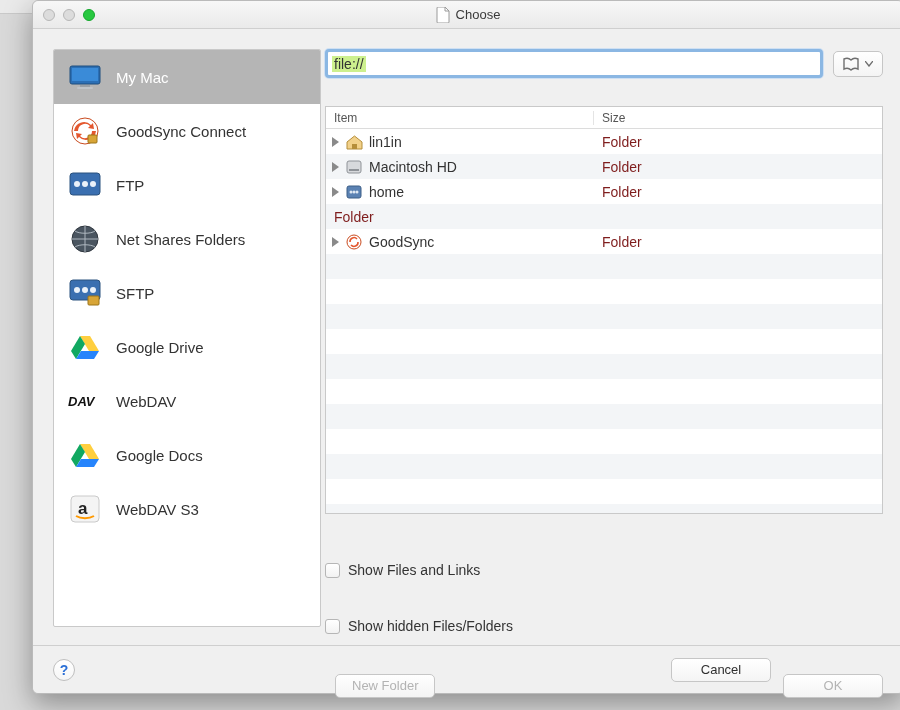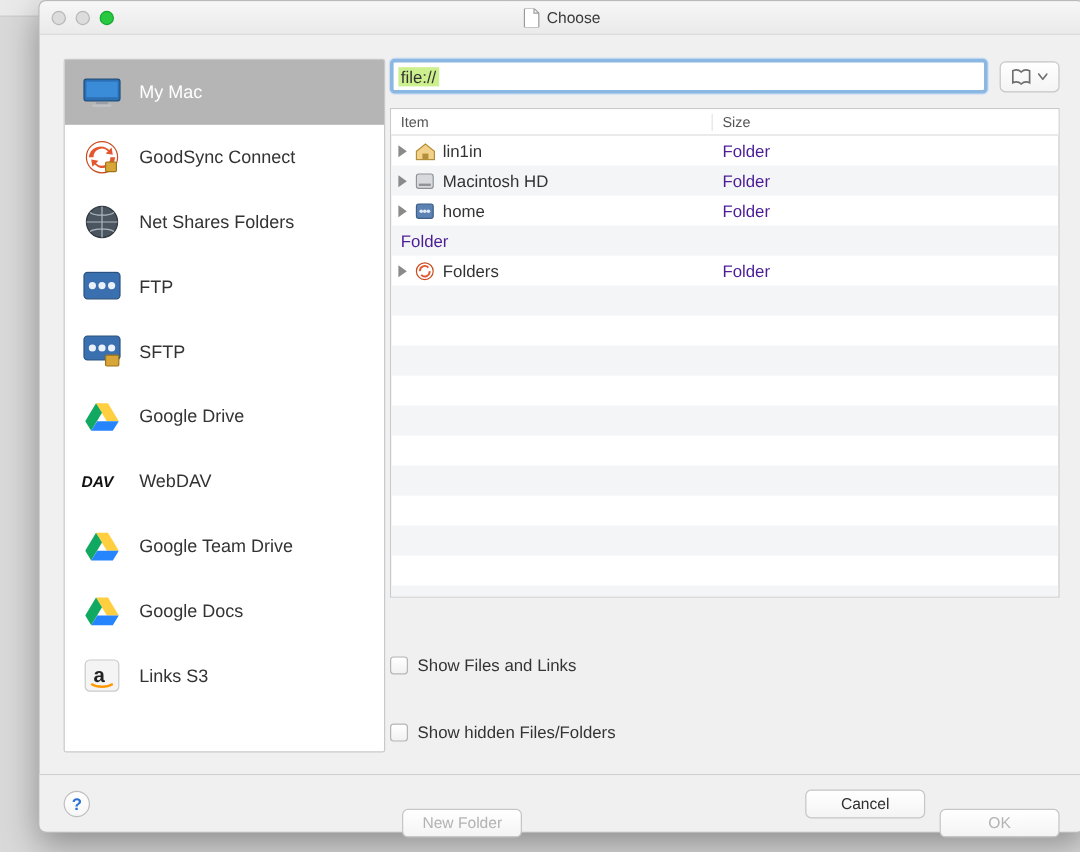--- a/index.html
+++ b/index.html
@@ -94,40 +94,40 @@
   }
   .bookmark-btn {
     width: 50px; height: 26px;
     border: 1px solid #c6c6c6;
     border-radius: 5px;
     background: linear-gradient(#ffffff, #f4f4f4);
     display: flex; align-items: center; justify-content: center; gap: 4px;
     color: #6b6b6b;
   }
   .table {
-    margin-top: 12px;
+    margin-top: 28px;
     border: 1px solid #c9c9c9;
     background: #fff;
     height: 408px;
     display: flex; flex-direction: column;
   }
   .thead {
     display: flex; height: 22px;
     background: #ffffff;
     border-bottom: 1px solid #dcdcdc;
     font-size: 12px; color: #555;
     align-items: center;
   }
   .thead .col-item { flex: 0 0 268px; padding-left: 8px; border-right: 1px solid #e4e4e4; }
   .thead .col-size { flex: 1; padding-left: 8px; }
   .tbody { flex: 1; overflow: hidden; }
   .trow { display: flex; height: 25px; align-items: center; font-size: 14px; }
   .trow:nth-child(even) { background: #f3f5f7; }
   .trow .item-cell { flex: 0 0 268px; display: flex; align-items: center; gap: 6px; padding-left: 6px; }
-  .trow .size-cell { flex: 1; padding-left: 8px; color: #4c1d95; }
+  .trow .size-cell { flex: 1; padding-left: 8px; color: #7f1d1d; }
   .disclosure {
     width: 0; height: 0; border-top: 5px solid transparent; border-bottom: 5px solid transparent;
     border-left: 7px solid #8a8a8a;
   }
   .row-icon { width: 18px; height: 18px; display: flex; align-items: center; justify-content: center; }
   .options {
     margin-top: 12px;
     display: flex; flex-direction: column; gap: 4px;
     font-size: 14px; color: #333;
   }
@@ -209,38 +209,38 @@
               <path d="M8 15a7 7 0 0 1 12-5l-2 2 6 1-1-6-2 2a10 10 0 0 0-17 6z" fill="#e4572e"></path>
               <path d="M22 15a7 7 0 0 1-12 5l2-2-6-1 1 6 2-2a10 10 0 0 0 17-6z" fill="#e4572e"></path>
               <rect x="18" y="19" width="9" height="8" rx="1" fill="#d8a537" stroke="#9c7418"></rect>
             </svg>
         </span>
         <span>GoodSync Connect</span>
       </div>
 
       <div class="sidebar-item">
         <span class="s-icon">
-          <svg width="30" height="30" viewBox="0 0 30 30">
-              <circle cx="15" cy="15" r="13" fill="#4a5560" stroke="#2f363e"></circle>
-              <path d="M2 15h26M15 2v26M5 7c4 3 16 3 20 0M5 23c4-3 16-3 20 0" stroke="#aeb7bf" fill="none"></path>
-            </svg>
-        </span>
-        <span>Net Shares Folders</span>
-      </div>
-
-      <div class="sidebar-item">
-        <span class="s-icon">
           <svg width="32" height="26" viewBox="0 0 32 26">
               <rect x="1" y="1" width="30" height="22" rx="3" fill="#3a6fb0" stroke="#2a527e"></rect>
               <circle cx="8" cy="12" r="3" fill="#eaf1f9"></circle>
               <circle cx="16" cy="12" r="3" fill="#eaf1f9"></circle>
               <circle cx="24" cy="12" r="3" fill="#eaf1f9"></circle>
             </svg>
         </span>
         <span>FTP</span>
+      </div>
+
+      <div class="sidebar-item">
+        <span class="s-icon">
+          <svg width="30" height="30" viewBox="0 0 30 30">
+              <circle cx="15" cy="15" r="13" fill="#4a5560" stroke="#2f363e"></circle>
+              <path d="M2 15h26M15 2v26M5 7c4 3 16 3 20 0M5 23c4-3 16-3 20 0" stroke="#aeb7bf" fill="none"></path>
+            </svg>
+        </span>
+        <span>Net Shares Folders</span>
       </div>
 
       <div class="sidebar-item">
         <span class="s-icon">
           <svg width="32" height="28" viewBox="0 0 32 28">
               <rect x="1" y="1" width="30" height="20" rx="3" fill="#3a6fb0" stroke="#2a527e"></rect>
               <circle cx="8" cy="11" r="3" fill="#eaf1f9"></circle>
               <circle cx="16" cy="11" r="3" fill="#eaf1f9"></circle>
               <circle cx="24" cy="11" r="3" fill="#eaf1f9"></circle>
               <rect x="19" y="17" width="11" height="9" rx="1" fill="#d8a537" stroke="#9c7418"></rect>
@@ -262,51 +262,41 @@
 
       <div class="sidebar-item">
         <span class="s-icon">
           <svg width="34" height="20" viewBox="0 0 34 20">
               <text x="0" y="15" font-family="Arial Black, Arial" font-size="13" font-weight="900" font-style="italic" fill="#111">DAV</text>
             </svg>
         </span>
         <span>WebDAV</span>
       </div>
 
+
       <div class="sidebar-item">
         <span class="s-icon">
           <svg width="28" height="25" viewBox="0 0 28 25">
               <path d="M9 1h10l9 15h-10z" fill="#ffcf3f"></path>
               <path d="M9 1L0 16l5 8 9-15z" fill="#11a861"></path>
               <path d="M28 16l-5 8H5l5-8z" fill="#2684fc"></path>
             </svg>
         </span>
-        <span>Google Team Drive</span>
-      </div>
-
-      <div class="sidebar-item">
-        <span class="s-icon">
-          <svg width="28" height="25" viewBox="0 0 28 25">
-              <path d="M9 1h10l9 15h-10z" fill="#ffcf3f"></path>
-              <path d="M9 1L0 16l5 8 9-15z" fill="#11a861"></path>
-              <path d="M28 16l-5 8H5l5-8z" fill="#2684fc"></path>
-            </svg>
-        </span>
         <span>Google Docs</span>
       </div>
 
       <div class="sidebar-item">
         <span class="s-icon">
           <svg width="30" height="28" viewBox="0 0 30 28">
               <rect x="1" y="1" width="28" height="26" rx="4" fill="#f4f4f4" stroke="#cacaca"></rect>
               <text x="8" y="19" font-family="Arial" font-size="17" font-weight="bold" fill="#222">a</text>
               <path d="M6 21c5 3 13 3 18 0" stroke="#ff9900" stroke-width="2" fill="none"></path>
             </svg>
         </span>
-        <span>Links S3</span>
+        <span>WebDAV S3</span>
       </div>
 
     </div>
 
     <div class="content-col">
 
       <div class="path-row">
         <div class="path-input">
           <span class="path-text">file://</span>
         </div>
@@ -381,21 +371,21 @@
 
           <div class="trow">
             <div class="item-cell">
               <span class="disclosure"></span>
               <span class="row-icon">
                 <svg width="16" height="16" viewBox="0 0 16 16">
                     <circle cx="8" cy="8" r="7" fill="#fff" stroke="#c94b1f"></circle>
                     <path d="M4 8a4 4 0 0 1 7-3M12 8a4 4 0 0 1-7 3" stroke="#e4572e" fill="none" stroke-width="1.6"></path>
                   </svg>
               </span>
-              <span>Folders</span>
+              <span>GoodSync</span>
             </div>
             <div class="size-cell">Folder</div>
           </div>
 
           <div class="trow">
               <div class="item-cell"></div>
               <div class="size-cell"></div>
             </div>
           <div class="trow">
               <div class="item-cell"></div>

